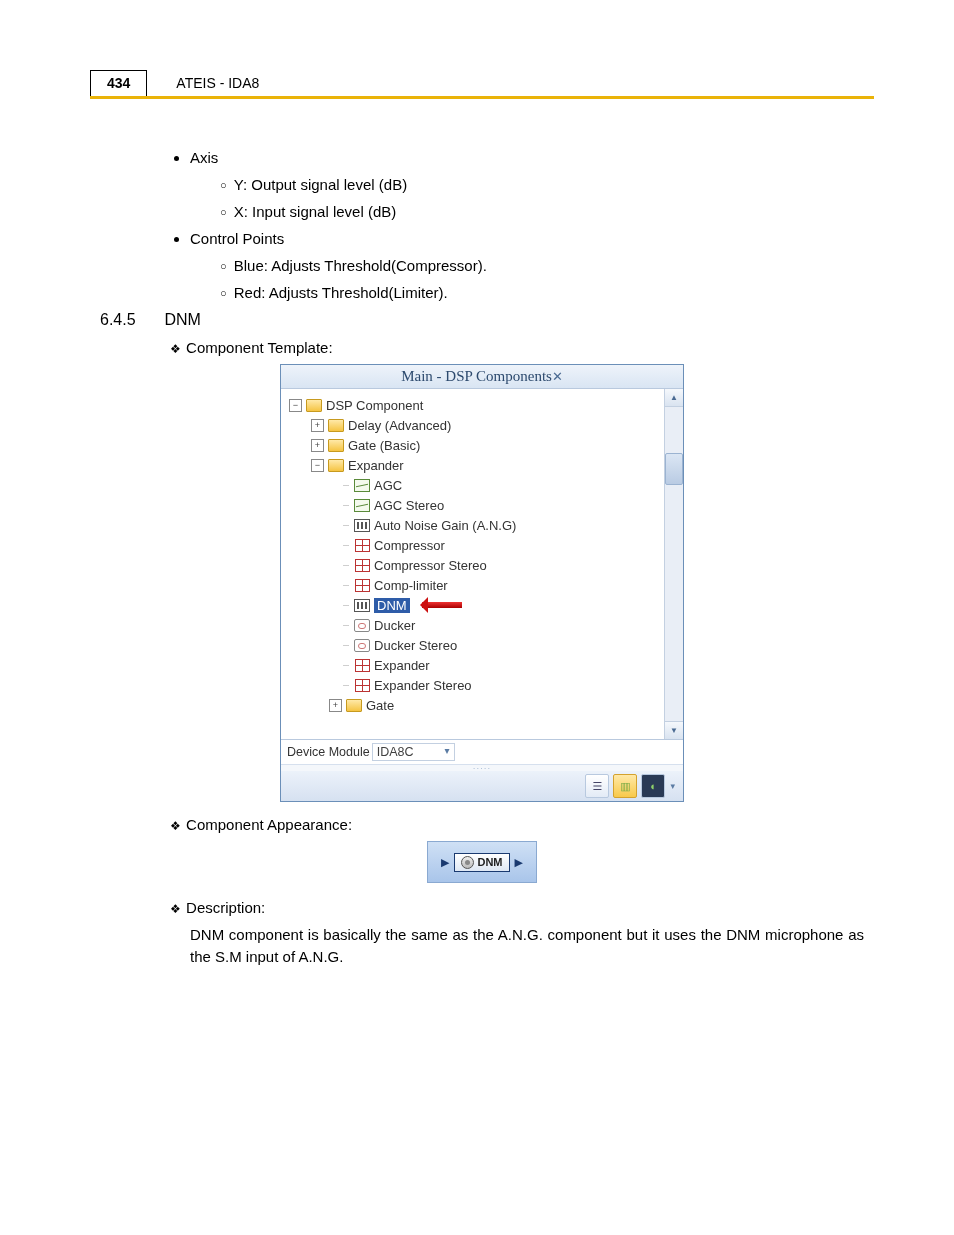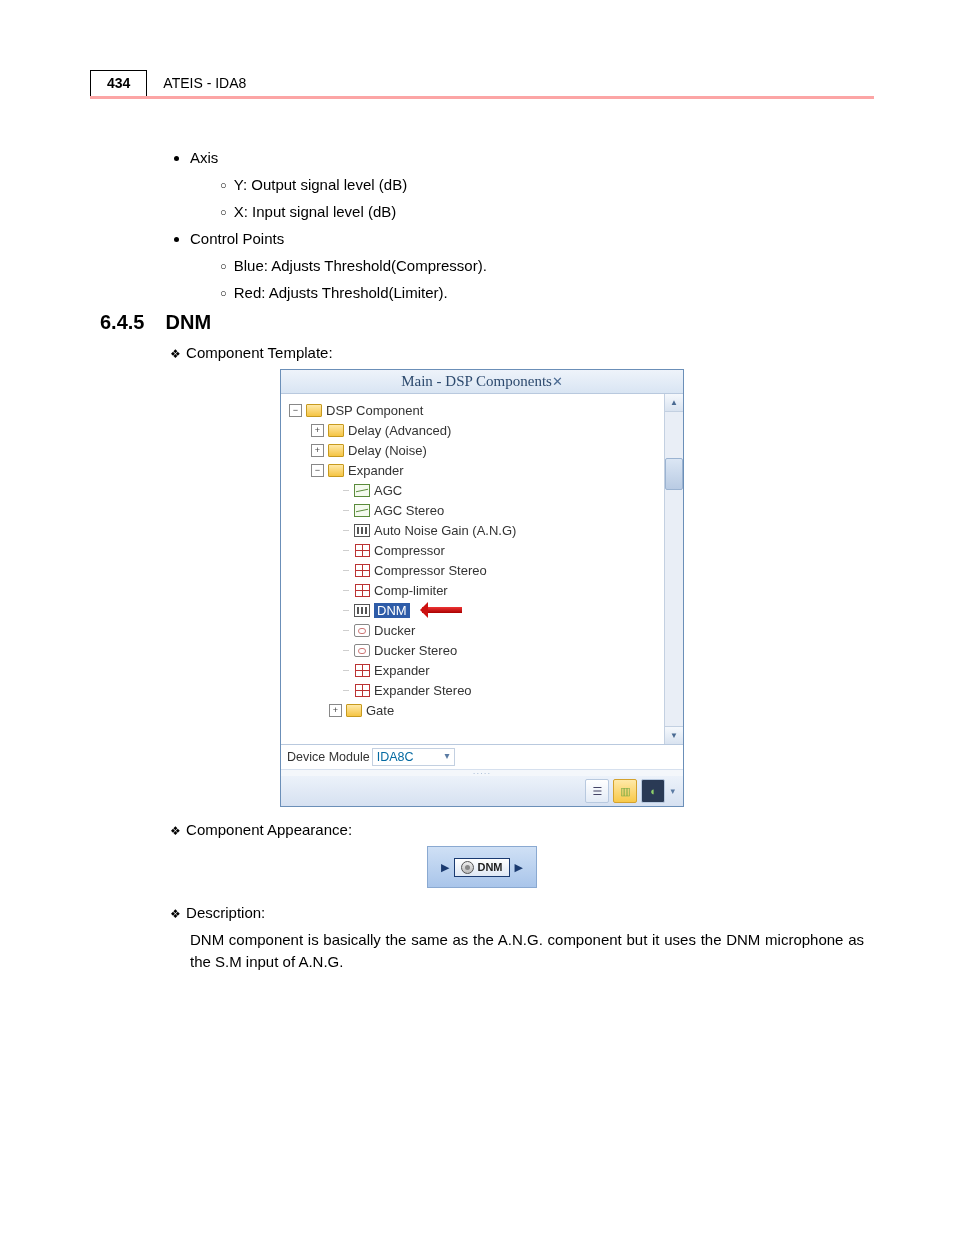--- a/index.html
+++ b/index.html
@@ -11,23 +11,24 @@
     color: #000;
   }
   .page {
     width: 954px;
     height: 1235px;
     position: relative;
     box-sizing: border-box;
     padding: 70px 80px 40px 90px;
   }
   .hdr-line {
-    border-bottom: 3px solid #fca5a5;
+    border-bottom: 3px solid #eab308;
     display: flex;
     align-items: stretch;
+    gap: 13px;
   }
   .hdr-pagebox {
     border: 1px solid #000;
     border-bottom: none;
     padding: 4px 16px;
     font-weight: bold;
     font-size: 14px;
   }
   .hdr-title {
     padding: 5px 16px;
@@ -56,22 +57,22 @@
     font-size: 15px;
   }
   ul.sub > li::before {
     content: "○ ";
     font-size: 11px;
     vertical-align: 1px;
     margin-right: 4px;
   }
   .sec-heading {
     margin-top: 6px;
-    font-weight: bold;
-    font-size: 20px;
+    font-weight: normal;
+    font-size: 16px;
   }
   .sec-num { display:inline-block; width:60px; }
   .diamond-line {
     margin: 10px 0 8px 70px;
     font-size: 15px;
   }
   .diamond-line::before { content:"❖ "; font-size:12px; margin-right:2px;}
   .desc-body {
     margin: 8px 0 12px 90px;
     font-size: 15px;
@@ -146,21 +147,21 @@
     width:18px;background:#e9eef6;border-left:1px solid #c3d0e1;
     display:flex;flex-direction:column;
   }
   .scroll .btn{height:17px;background:linear-gradient(#f5f8fc,#d9e3f0);border-bottom:1px solid #c3d0e1;display:flex;align-items:center;justify-content:center;font-size:8px;color:#4a6a92;}
   .scroll .thumb{margin-top:46px;height:30px;background:linear-gradient(#dbe6f4,#b9cbe3);border:1px solid #9bb3d1;border-radius:2px;}
   .scroll .grow{flex:1;}
   .scroll .btn.bot{border-top:1px solid #c3d0e1;border-bottom:none;}
   .dev-row{
     padding:3px 6px;font-size:12.5px;display:flex;align-items:center;gap:2px;
   }
-  .dev-row .combo{border:1px solid #c3d0e1;padding:1px 40px 1px 4px;position:relative;color:#0369a1;background:#fff;}
+  .dev-row .combo{border:1px solid #c3d0e1;padding:1px 40px 1px 4px;position:relative;color:#404040;background:#fff;}
   .dev-row .combo::after{content:"▾";position:absolute;right:4px;top:1px;font-size:10px;color:#5a7ba3;}
   .gripper{height:6px;background:#f4f7fb;border-top:1px solid #d6e0ee;display:flex;justify-content:center;align-items:center;}
   .gripper::after{content:"·····";color:#9fb4d0;font-size:8px;letter-spacing:1px;}
   .toolbar{
     background:linear-gradient(#ecf2fa,#d6e1f1);
     height:30px;display:flex;justify-content:flex-end;align-items:center;gap:4px;padding:0 8px;
   }
   .tbtn{width:22px;height:22px;border:1px solid #b8c9df;background:linear-gradient(#fff,#e3ebf6);border-radius:2px;display:flex;align-items:center;justify-content:center;font-size:11px;color:#446;}
   .tbtn.on{background:linear-gradient(#ffe9a8,#f8c94a);border-color:#d4a22e;color:#7a4;}
   .tbtn.dark{background:#2a3a55;color:#8fd06a;}
@@ -242,21 +243,21 @@
                 <span class="folder"></span>
               </span>
             <span>Delay (Advanced)</span>
           </div>
           <div class="tree-row">
             <span class="indent" style="width:18px"></span>
             <span class="exp">+</span>
             <span class="ico">
                 <span class="folder"></span>
               </span>
-            <span>Delay (Noise)</span>
+            <span>Gate (Basic)</span>
           </div>
           <div class="tree-row">
             <span class="indent" style="width:18px"></span>
             <span class="exp">−</span>
             <span class="ico">
                 <span class="folder"></span>
               </span>
             <span>Expander</span>
           </div>
           <div class="tree-row">

